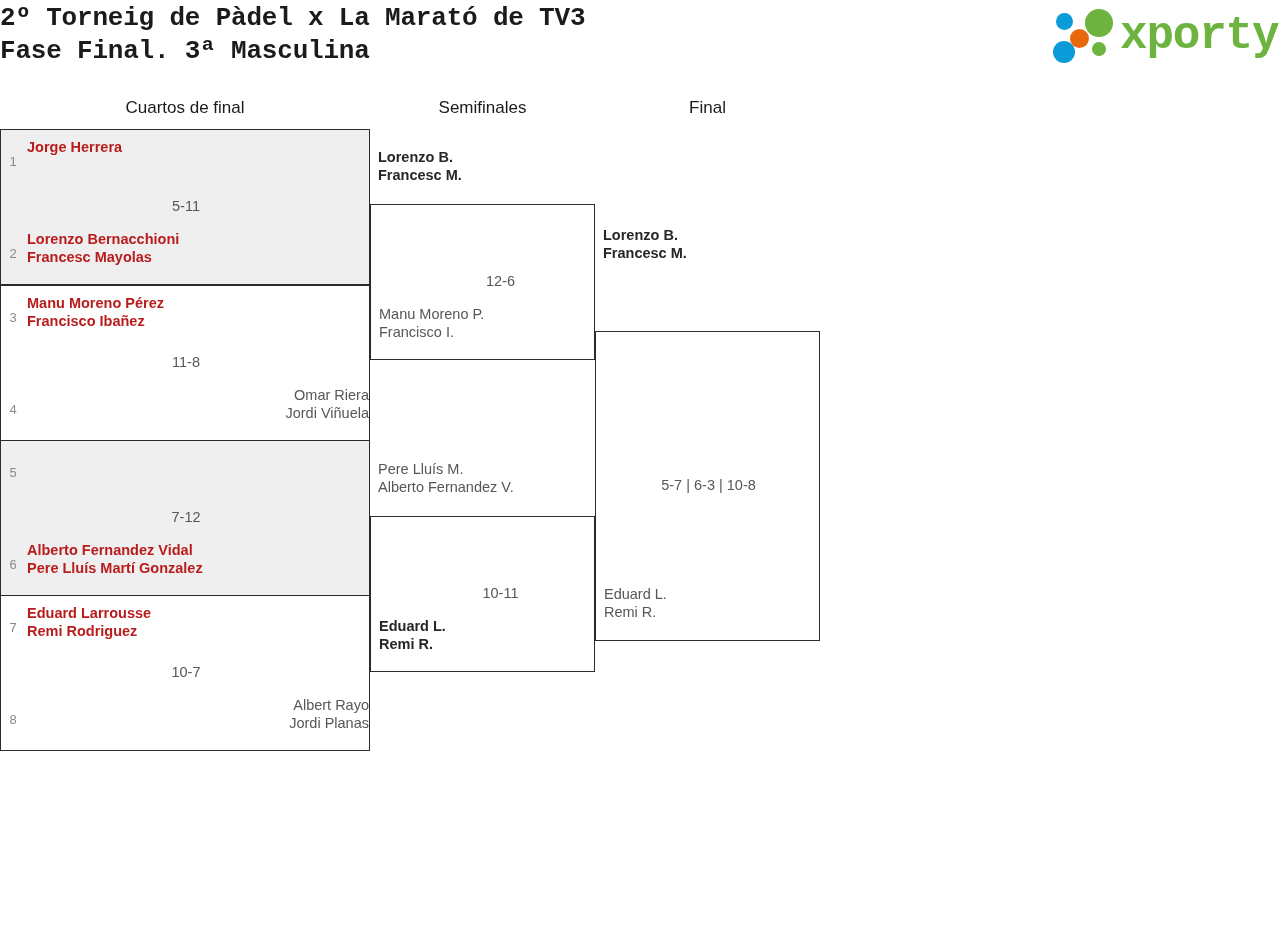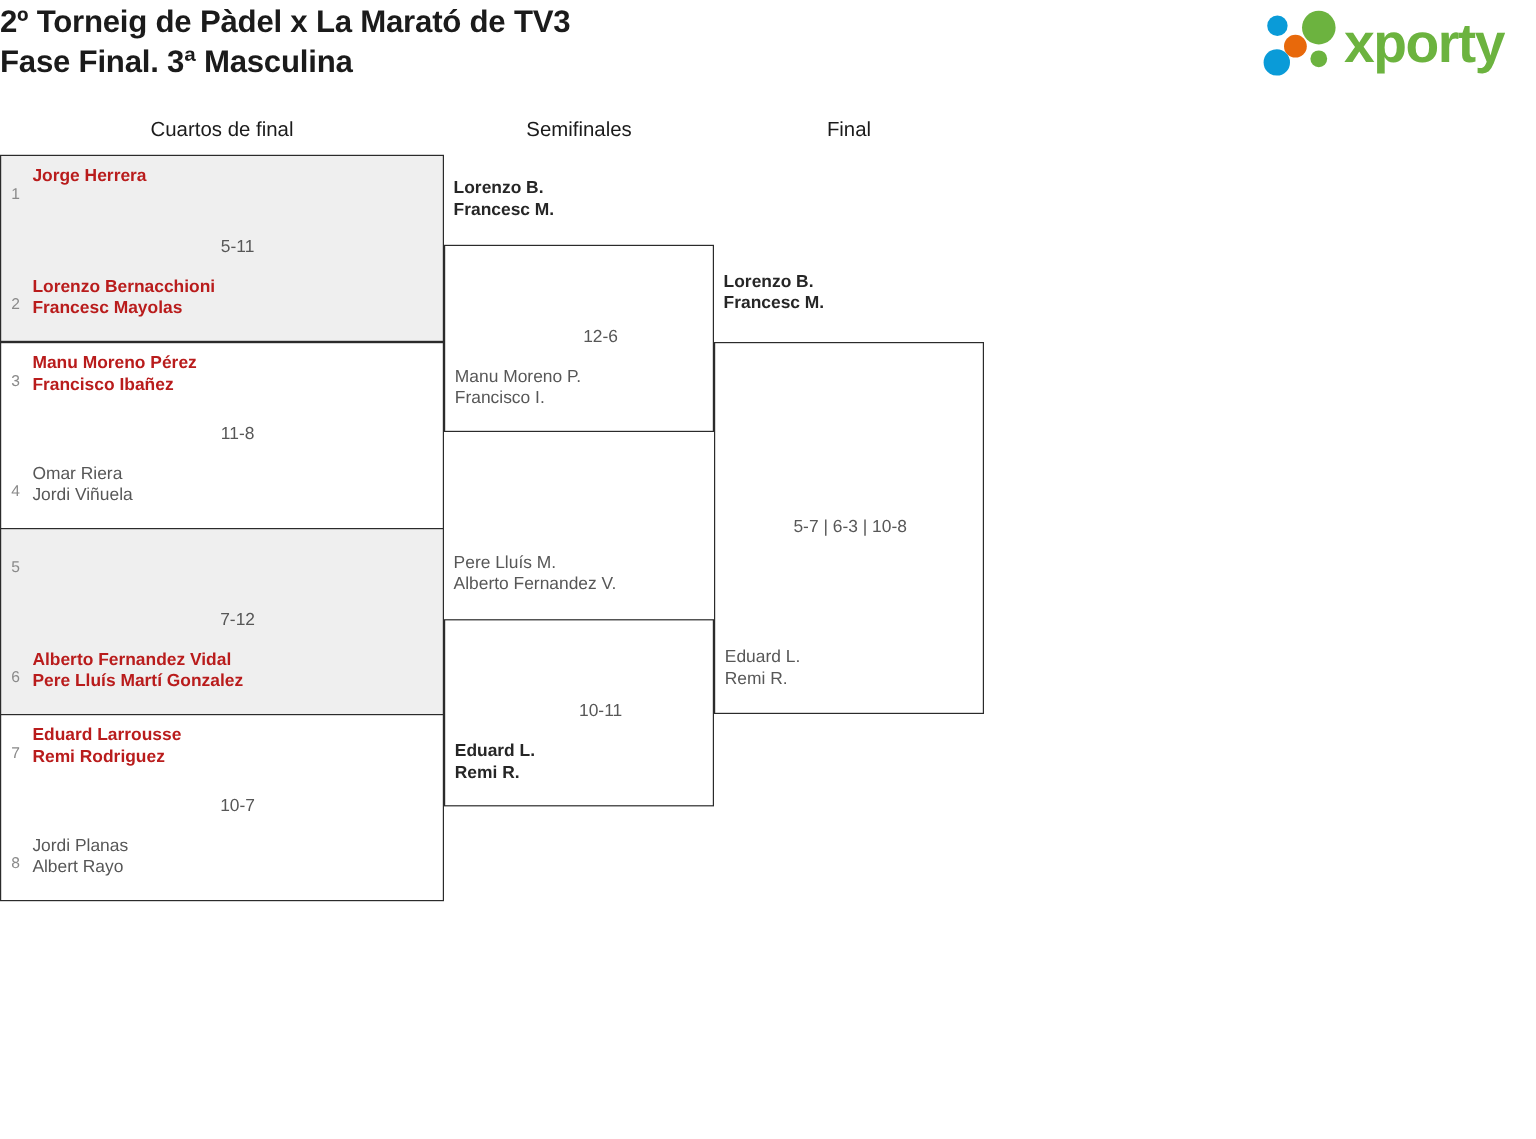--- a/index.html
+++ b/index.html
@@ -4,21 +4,21 @@
 <style>
   * { box-sizing: border-box; margin: 0; padding: 0; }
   html, body {
     width: 1280px; height: 949px;
     background: #ffffff;
     font-family: "Liberation Sans", sans-serif;
     overflow: hidden;
   }
 
   
-  #header { position: absolute; left: 0; top: 0; width: 1280px; height: 90px; }
+  #header { position: absolute; left: 0; top: 0; width: 1280px; height: 90px; font-family: Liberation Mono, monospace; }
   #title-block { position: absolute; left: 0; top: 2px; }
   .title-line {
     font-size: 26px; font-weight: bold; color: #1b1b1b;
     line-height: 33px; letter-spacing: -0.2px; white-space: nowrap;
   }
 
   
   #logo { position: absolute; left: 1052px; top: 6px; width: 224px; height: 62px; }
   #logo-dots { position: absolute; left: 0px; top: 3px; width: 72px; height: 56px; }
   .dot { position: absolute; border-radius: 50%; }
@@ -45,40 +45,40 @@
   .match-box.plain  { background: #ffffff; }
 
   .team { position: absolute; left: 0; width: 100%; padding-left: 8px; }
   .team-seed {
     position: absolute; left: 4px; top: 50%; transform: translateY(-50%);
     font-size: 13px; color: #8a8a8a; width: 16px; text-align: center;
   }
   .team-names { margin-left: 18px; }
   .player { font-size: 14.5px; line-height: 18px; white-space: nowrap; }
   .team.winner .player { font-weight: bold; color: #b91c1c; }
-  .team.loser  .player { font-weight: normal; color: #575757; }
+  .team.loser  .player { font-weight: normal; color: #575757; text-align: right; }
 
   .score {
     position: absolute; text-align: center;
     font-size: 14.5px; color: #575757; white-space: nowrap;
   }
 
   
   .qf { left: 0px; width: 370px; height: 156px; }
   .qf .team { height: 46px; }
   .qf .team.top { top: 8px; }
   .qf .team.bottom { bottom: 8px; }
-  .qf .score { left: 12px; width: 370px; top: 68px; text-align: center; }
+  .qf .score { left: 0; width: 370px; top: 68px; text-align: center; }
 
   
   .sf { left: 370px; width: 225px; height: 156px; }
   .sf .score { left: 17px; width: 225px; top: 68px; }
 
   
-  .fin { left: 595px; width: 225px; height: 310px; }
+  .fin { left: 595px; width: 225px; height: 310px; margin-top: 46px; }
   .fin .score { left: 0; width: 225px; top: 145px; }
 
   
   .float-team { position: absolute; }
   .float-team .player { font-size: 14.5px; line-height: 18px; white-space: nowrap; }
   .float-team.winner .player { font-weight: bold; color: #262626; }
   .float-team.loser  .player { font-weight: normal; color: #575757; }
 </style>
 </head>
 <body>
@@ -162,22 +162,22 @@
       <span class="team-seed">7</span>
       <div class="team-names">
         <div class="player">Eduard Larrousse</div>
         <div class="player">Remi Rodriguez</div>
       </div>
     </div>
     <div class="score">10-7</div>
     <div class="team bottom loser">
       <span class="team-seed">8</span>
       <div class="team-names">
+        <div class="player">Albert Rayo</div>
         <div class="player">Jordi Planas</div>
-        <div class="player">Albert Rayo</div>
       </div>
     </div>
   </div>
 
   <div class="float-team winner" style="left:378px; top:148px;">
     <div class="player">Lorenzo B.</div>
     <div class="player">Francesc M.</div>
   </div>
   <div class="match-box sf plain" style="top:204px;">
     <div class="score">12-6</div>

